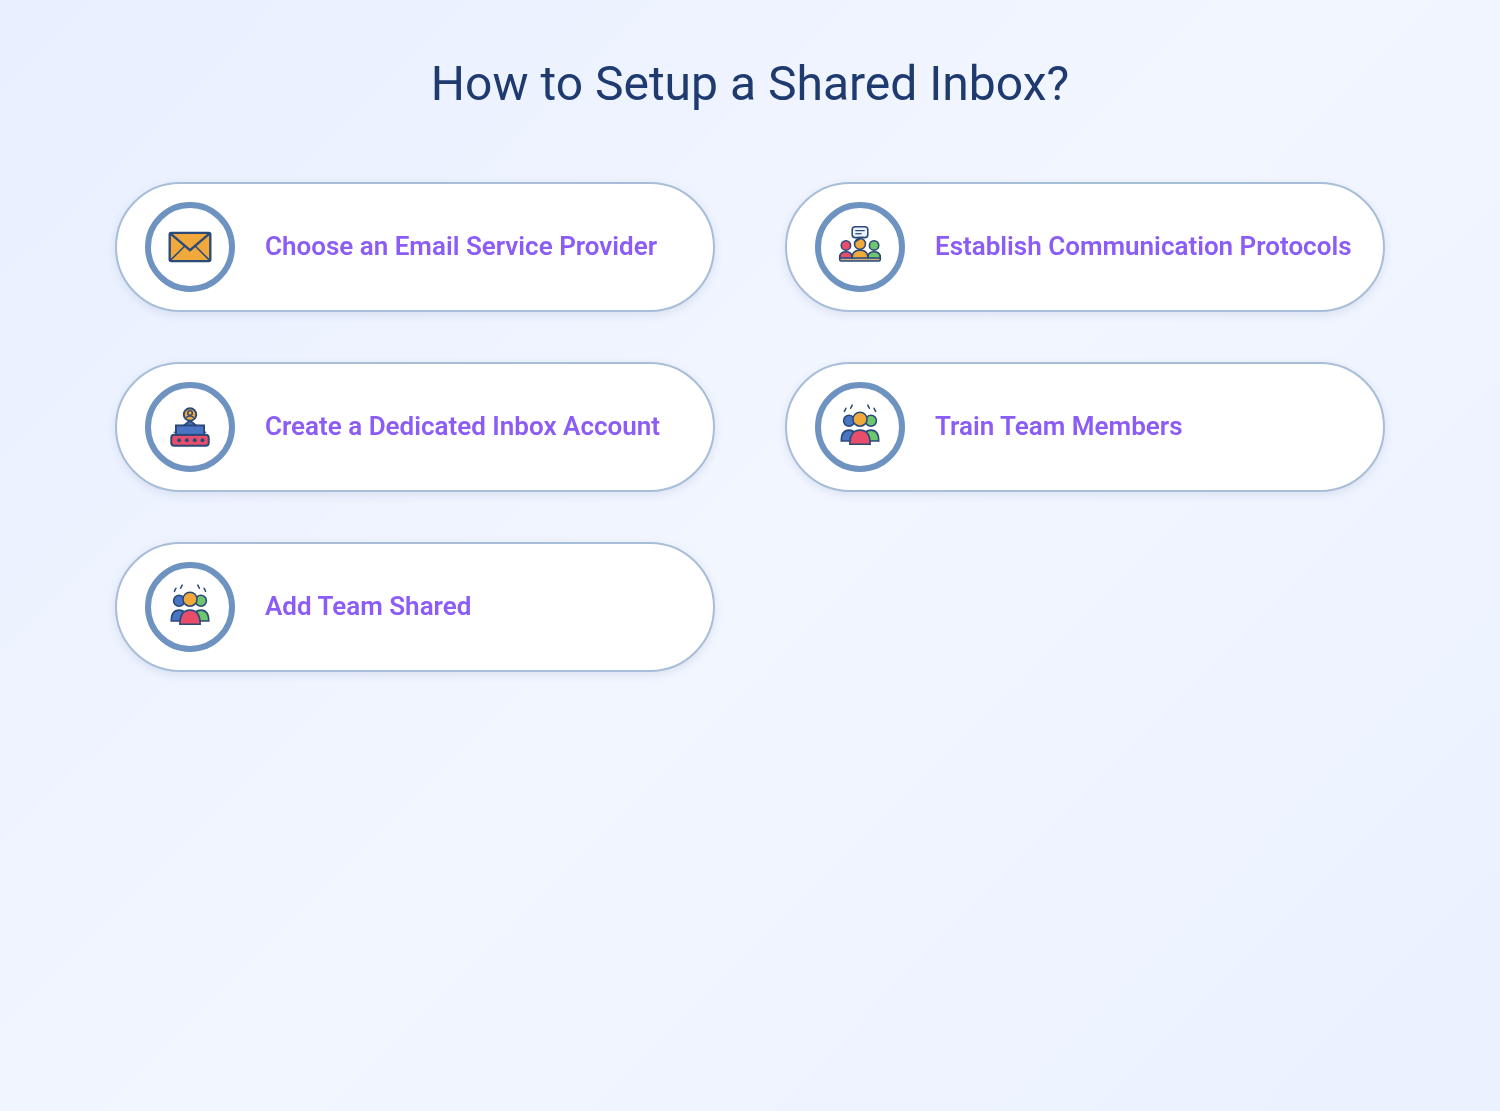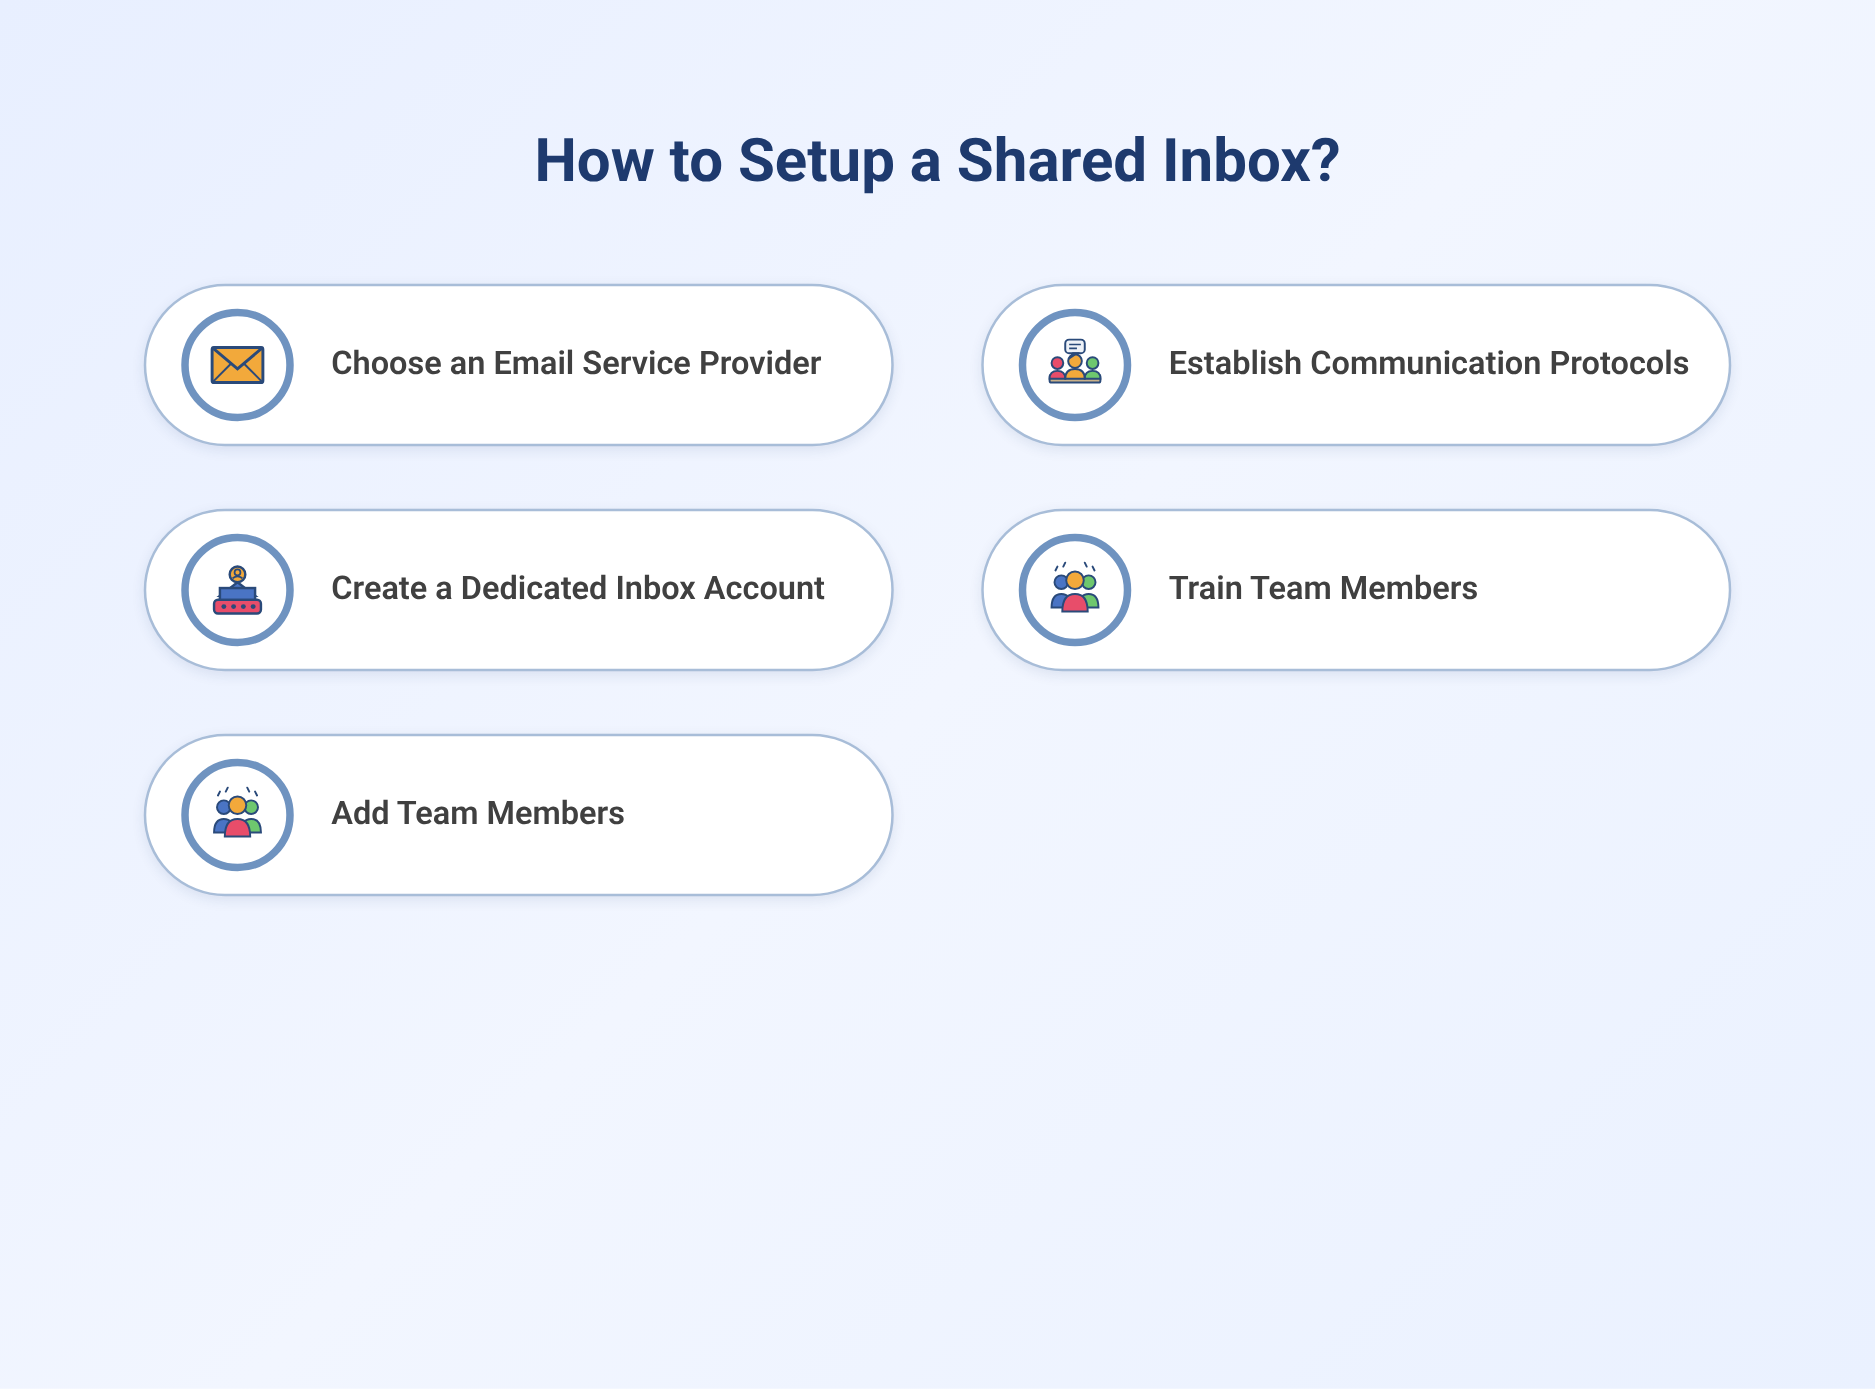--- a/index.html
+++ b/index.html
@@ -7,22 +7,22 @@
     width: 1500px;
     height: 1111px;
     background: linear-gradient(135deg, #e8efff 0%, #f2f6ff 50%, #eaf1ff 100%);
     font-family: -apple-system, BlinkMacSystemFont, "Segoe UI", Roboto, Helvetica, Arial, sans-serif;
     overflow: hidden;
   }
   .title {
     text-align: center;
     color: #1e3a6e;
     font-size: 48px;
-    font-weight: 700;
-    margin-top: 100px;
+    font-weight: 400;
+    margin-top: 55px;
   }
   .columns {
     display: flex;
     justify-content: center;
     gap: 70px;
     margin-top: 70px;
     padding: 0 70px;
   }
   .column {
     display: flex;
@@ -52,21 +52,21 @@
     background: #ffffff;
     display: flex;
     align-items: center;
     justify-content: center;
   }
   .icon-circle svg {
     width: 50px;
     height: 50px;
   }
   .card-label {
-    color: #404040;
+    color: #8b5cf6;
     font-size: 26px;
     font-weight: 600;
     line-height: 1.35;
   }
 </style>
 </head>
 <body>
 
 <h1 class="title">How to Setup a Shared Inbox?</h1>
 
@@ -109,21 +109,21 @@
         <svg viewBox="0 0 64 64">
           <circle cx="18" cy="24" r="7" fill="#4a74c4" stroke="#2a4a7a" stroke-width="2"></circle>
           <path d="M8 50 Q8 36 18 36 Q28 36 28 50 Z" fill="#4a74c4" stroke="#2a4a7a" stroke-width="2"></path>
           <circle cx="46" cy="24" r="7" fill="#6ec76e" stroke="#2a4a7a" stroke-width="2"></circle>
           <path d="M36 50 Q36 36 46 36 Q56 36 56 50 Z" fill="#6ec76e" stroke="#2a4a7a" stroke-width="2"></path>
           <circle cx="32" cy="22" r="9" fill="#f2a93b" stroke="#2a4a7a" stroke-width="2"></circle>
           <path d="M19 54 Q19 36 32 36 Q45 36 45 54 Z" fill="#e84d6a" stroke="#2a4a7a" stroke-width="2"></path>
           <path d="M12 12 L14 8 M20 8 L22 4 M42 4 L44 8 M50 8 L52 12" stroke="#2a4a7a" stroke-width="2" stroke-linecap="round"></path>
         </svg>
       </div>
-      <div class="card-label">Add Team Members</div>
+      <div class="card-label">Add Team Shared</div>
     </div>
 
 
   </div>
 
   <div class="column column-right">
 
     <div class="card">
       <div class="icon-circle">
         <svg viewBox="0 0 64 64">

